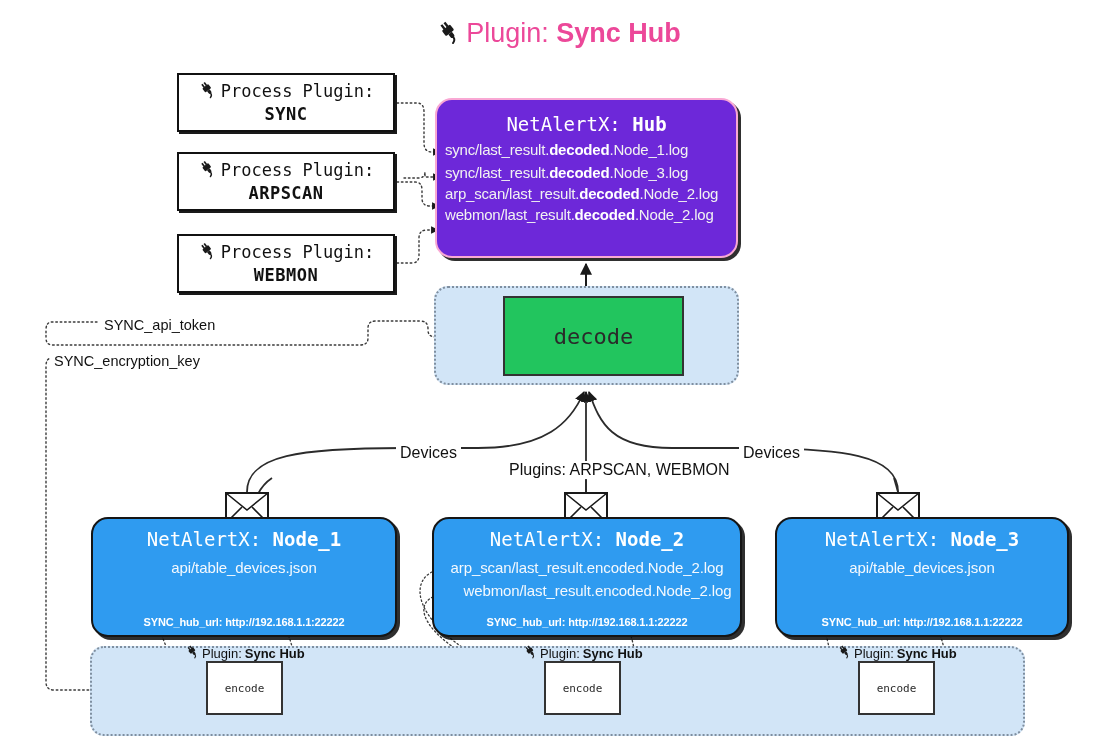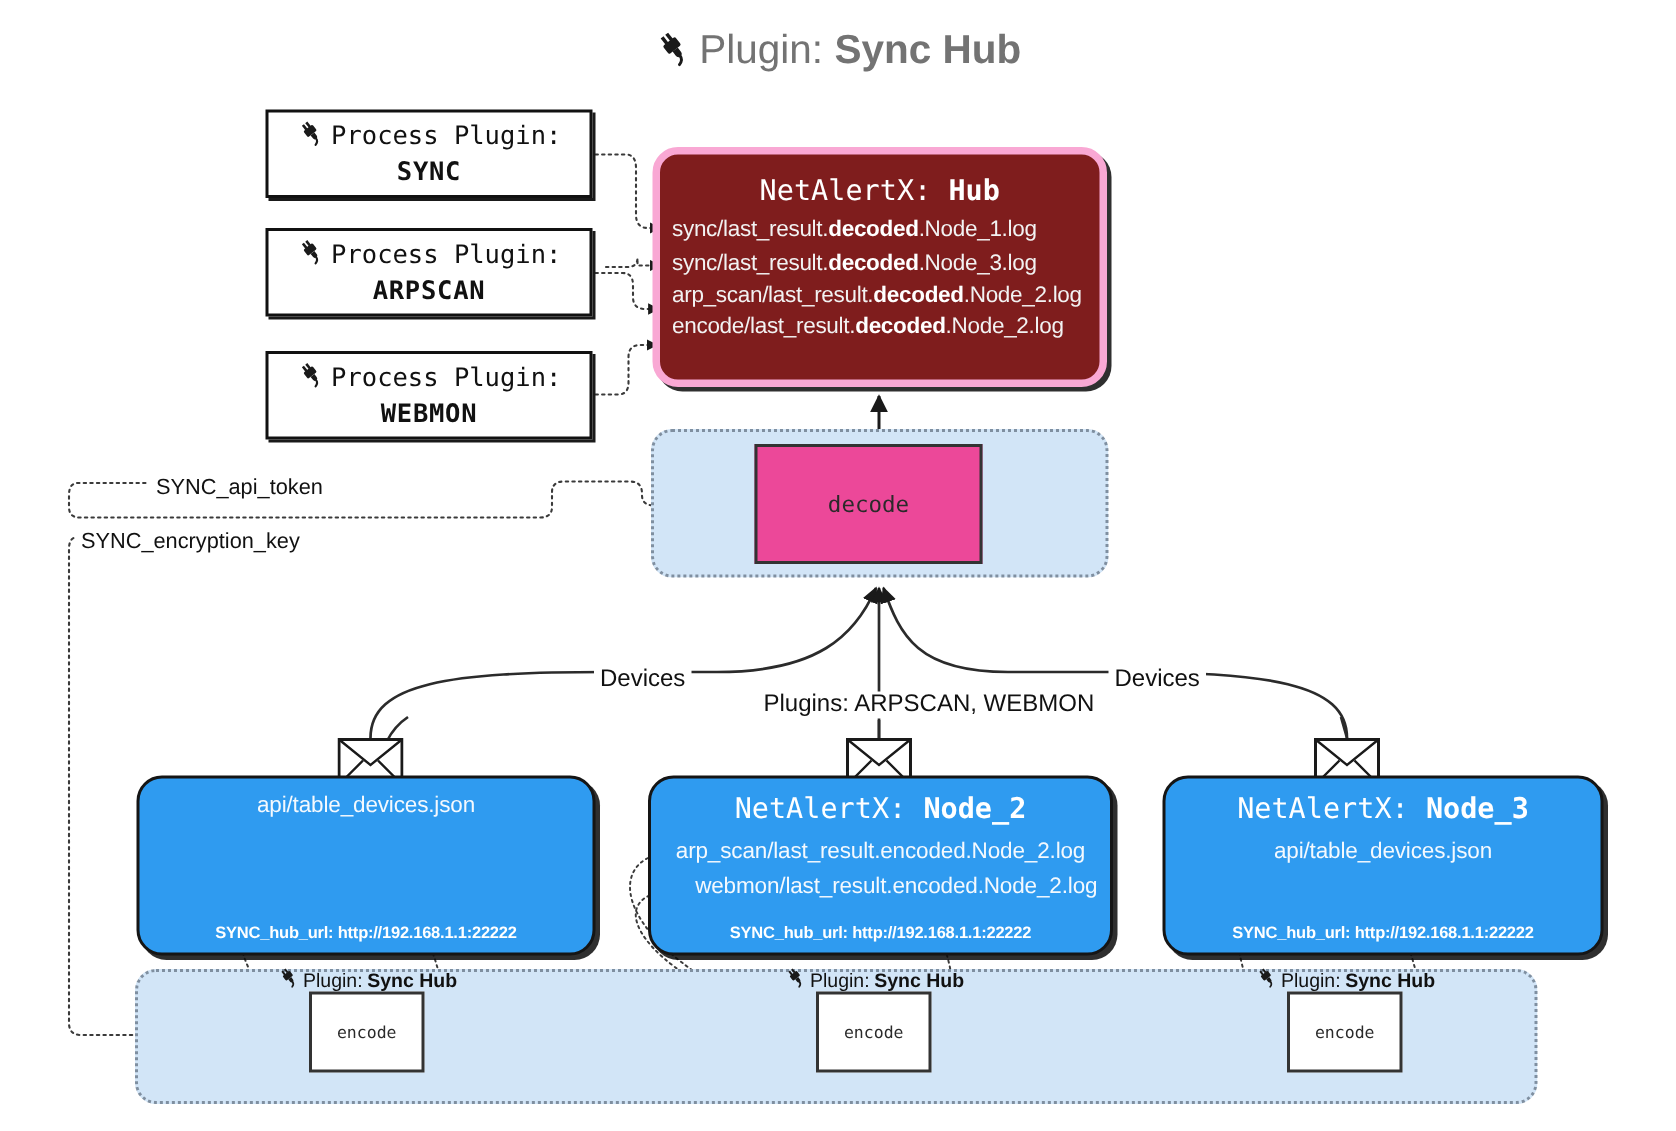--- a/index.html
+++ b/index.html
@@ -28,21 +28,21 @@
   }
 
   
   .page-title {
     position: absolute;
     left: 0;
     top: 18px;
     width: 1117px;
     text-align: center;
     font-size: 27px;
-    color: #737373;
+    color: #ec4899;
     white-space: nowrap;
   }
   .page-title .t-strong { font-weight: bold; }
   .plug {
     display: inline-block;
     vertical-align: -3px;
     margin-right: 4px;
   }
 
   
@@ -81,22 +81,22 @@
     font-weight: bold;
     color: #111111;
     letter-spacing: -0.1px;
   }
   #hub {
     position: absolute;
     left: 435px;
     top: 98px;
     width: 303px;
     height: 160px;
-    background: #7f1d1d;
-    border: 5px solid #f9a8d4;
+    background: #6d28d9;
+    border: 2px solid #f9a8d4;
     border-radius: 17px;
     box-shadow: 3px 3px 0 rgba(10,10,10,0.85);
     box-sizing: border-box;
     color: #ffffff;
   }
   #hub .hub-title {
     text-align: center;
     margin-top: 13px;
     font-family: "DejaVu Sans Mono", "Liberation Mono", monospace;
     font-size: 19px;
@@ -122,30 +122,30 @@
     height: 99px;
     background: #d2e5f7;
     border: 2px dotted #7f8fa0;
     border-radius: 14px;
     box-sizing: border-box;
   }
   #decode-box {
     position: absolute;
     left: 503px;
     top: 296px;
-    width: 152px;
+    width: 181px;
     height: 80px;
-    background: #ec4899;
+    background: #22c55e;
     border: 2px solid #333333;
     box-sizing: border-box;
     display: flex;
     align-items: center;
     justify-content: center;
     font-family: "DejaVu Sans Mono", "Liberation Mono", monospace;
-    font-size: 15px;
+    font-size: 22px;
     color: #2a2a2a;
   }
 
   
   .token-label {
     position: absolute;
     font-size: 14.5px;
     color: #111111;
     background: #ffffff;
     padding: 0 4px;
@@ -403,21 +403,21 @@
 
 
   <div id="hub">
     <div class="hub-title">
       <span>NetAlertX:</span>
       <b>Hub</b>
     </div>
     <div class="hub-line"><span>sync/last_result.</span><b>decoded</b><span>.Node_1.log</span></div>
     <div class="hub-line"><span>sync/last_result.</span><b>decoded</b><span>.Node_3.log</span></div>
     <div class="hub-line tight"><span>arp_scan/last_result.</span><b>decoded</b><span>.Node_2.log</span></div>
-    <div class="hub-line tight"><span>encode/last_result.</span><b>decoded</b><span>.Node_2.log</span></div>
+    <div class="hub-line tight"><span>webmon/last_result.</span><b>decoded</b><span>.Node_2.log</span></div>
   </div>
 
   <div id="decode-band"></div>
   <div id="decode-box">decode</div>
 
   <div class="token-label" id="tok-api">SYNC_api_token</div>
   <div class="token-label" id="tok-enc">SYNC_encryption_key</div>
 
   <div class="edge-label" id="lbl-dev-left">Devices</div>
   <div class="edge-label" id="lbl-dev-right">Devices</div>
@@ -439,20 +439,24 @@
   </div>
   <div class="envelope" id="env-3">
     <svg width="44" height="32" viewBox="0 0 44 32">
       <rect x="1" y="1" width="42" height="30" fill="#ffffff" stroke="#1a1a1a" stroke-width="2"></rect>
       <path d="M1 1 L22 18 L43 1" fill="none" stroke="#1a1a1a" stroke-width="1.6"></path>
       <path d="M1 31 L17 15 M43 31 L27 15" fill="none" stroke="#1a1a1a" stroke-width="1.6"></path>
     </svg>
   </div>
 
   <div class="node" id="node-1">
+    <div class="node-title">
+      <span>NetAlertX:</span>
+      <b>Node_1</b>
+    </div>
     <div class="node-line">api/table_devices.json</div>
     <div class="node-foot">SYNC_hub_url: http://192.168.1.1:22222</div>
   </div>
 
   <div class="node" id="node-2">
     <div class="node-title">
       <span>NetAlertX:</span>
       <b>Node_2</b>
     </div>
     <div class="node-line">arp_scan/last_result.encoded.Node_2.log</div>

